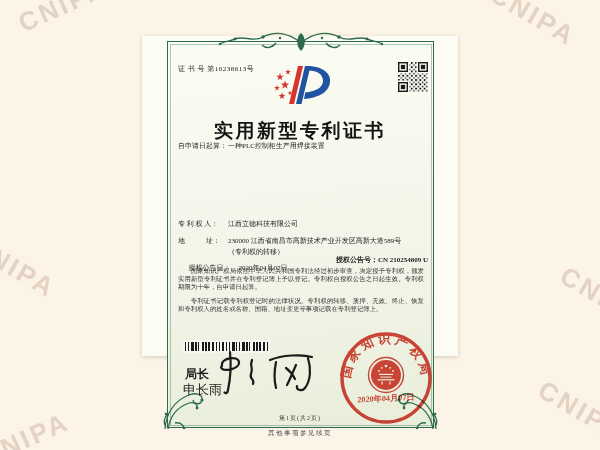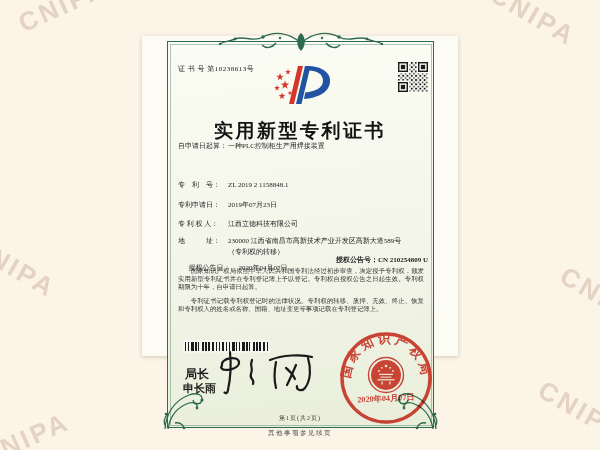--- a/index.html
+++ b/index.html
@@ -46,21 +46,21 @@
   .body-text{position:absolute;left:36px;top:231px;width:246px;font-size:6.4px;
              line-height:8px;color:#333;text-align:justify;}
   .body-text p{margin:0;text-indent:2em;}
   .body-text p + p{margin-top:6px;}
 
   .barcode{position:absolute;left:43px;top:306px;width:83px;height:9px;background:
     repeating-linear-gradient(90deg,#1b1b1b 0 1.5px,#f6f6f0 1.5px 3px,#1b1b1b 3px 4.2px,
     #f6f6f0 4.2px 6.5px,#1b1b1b 6.5px 8.8px,#f6f6f0 8.8px 10.2px);
     outline:2px solid #f6f6f0;}
   .signer-title{position:absolute;left:43px;top:330px;font-size:12px;font-weight:bold;color:#1c1c1c;}
-  .signer-name{position:absolute;left:41px;top:345px;font-size:11px;font-weight:bold;color:#1c1c1c;}
+  .signer-name{position:absolute;left:41px;top:345px;font-size:13px;font-weight:normal;color:#1c1c1c;}
   .signature{position:absolute;left:66px;top:312px;}
   .seal{position:absolute;left:197px;top:295px;mix-blend-mode:multiply;}
   .pageno{position:absolute;left:0;right:0;top:378px;text-align:center;font-size:6px;color:#333;letter-spacing:1px;}
 
   .footer-note{position:absolute;left:142px;top:429px;width:316px;text-align:center;
                font-size:6.5px;color:#4a4a4a;letter-spacing:1.5px;}
 </style>
 </head>
 <body>
 
@@ -165,22 +165,20 @@
         <use href="#st" transform="translate(13,23) scale(1.5)"></use>
         <use href="#st" transform="translate(5,26) scale(1.0)"></use>
         <use href="#st" transform="translate(10,34) scale(1.2)"></use>
         <use href="#st" transform="translate(18,31) scale(0.8)"></use>
       </g>
     </svg>
 
     <div class="title">实用新型专利证书</div>
 
     <div class="row r1"><span class="lab">自申请日起算：</span><span>一种PLC控制柜生产用焊接装置</span></div>
-    <div class="row r3"><span class="lab">专　利　号：</span><span>ZL 2019 2 1158848.1</span></div>
-    <div class="row r4"><span class="lab">专利申请日：</span><span>2019年07月23日</span></div>
     <div class="row r5"><span class="lab">专 利 权 人：</span><span>江西立德科技有限公司</span></div>
     <div class="row r6"><span class="lab">地　　　址：</span><span>230000 江西省南昌市高新技术产业开发区高新大道589号</span></div>
     <div class="row r6b"><span>（专利权的转移）</span></div>
     <div class="row r7">
       <span class="lab">授权公告日：</span><span>2020年04月07日</span>
       <span class="grant-no"><span>授权公告号：</span><span>CN 210254809 U</span></span>
     </div>
 
     <div class="body-text">
       <p>国家知识产权局依照中华人民共和国专利法经过初步审查，决定授予专利权，颁发实用新型专利证书并在专利登记簿上予以登记。专利权自授权公告之日起生效。专利权期限为十年，自申请日起算。</p>

